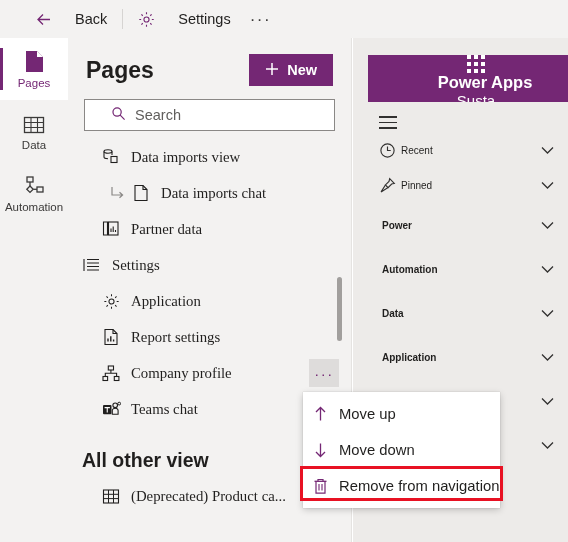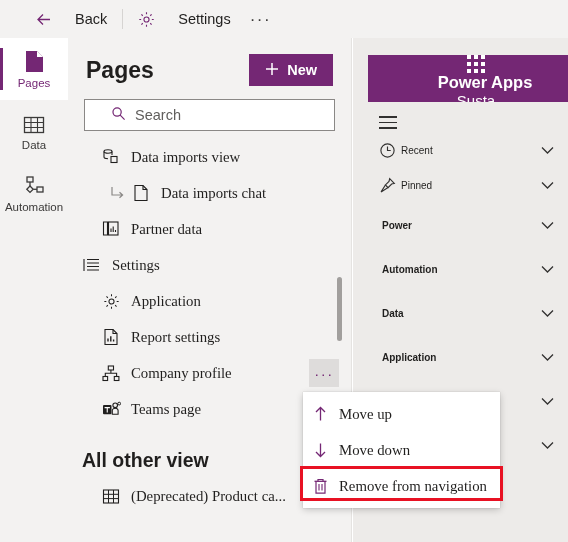--- a/index.html
+++ b/index.html
@@ -144,21 +144,21 @@
   .chev { width: 18px; display: flex; align-items: center; justify-content: center; }
 
   
   .ctx {
     position: absolute; left: 303px; top: 392px; width: 197px;
     background: #ffffff; box-shadow: 0 1.6px 7px rgba(0,0,0,.22), 0 0 1px rgba(0,0,0,.22);
     padding: 4px 0; z-index: 40;
   }
   .ctx-item {
     display: flex; align-items: center; height: 36px; padding-left: 10px;
-    font-size: 14.8px; color: #201f1e; cursor: pointer; white-space: nowrap; font-family: Liberation Serif, serif;
+    font-size: 14.8px; color: #201f1e; cursor: pointer; white-space: nowrap;
   }
   .ctx-ico { width: 26px; min-width: 26px; display: flex; align-items: center; }
   .red-ring {
     position: absolute; left: 300px; top: 466px; width: 203px; height: 35px;
     border: 3px solid #e81123; z-index: 45; pointer-events: none;
   }
 </style>
 </head>
 <body>
 
@@ -331,21 +331,21 @@
       <div class="tree-row indent-1">
         <span class="tree-ico">
           <svg width="19" height="17" viewBox="0 0 19 17">
             <rect x="1" y="4" width="8.5" height="9.2" rx="1" fill="#201f1e"></rect>
             <path d="M2.6 6.6 H7.9 M5.25 6.6 V11.4" stroke="#ffffff" stroke-width="1.1"></path>
             <circle cx="13.2" cy="4.3" r="2.3" fill="none" stroke="#201f1e" stroke-width="1.1"></circle>
             <path d="M10.3 13.2 V9.6 c0-1.5 1.3-2.4 2.9-2.4 s2.9.9 2.9 2.4 v3.6 z" fill="none" stroke="#201f1e" stroke-width="1.1"></path>
             <circle cx="17.2" cy="2.6" r="1.4" fill="none" stroke="#201f1e" stroke-width="1"></circle>
           </svg>
         </span>
-        <span class="tree-label">Teams page</span>
+        <span class="tree-label">Teams chat</span>
       </div>
 
       <div class="section-head">All other view</div>
 
       <div class="tree-row indent-1">
         <span class="tree-ico">
           <svg width="18" height="17" viewBox="0 0 18 17">
             <rect x="1.5" y="2" width="15" height="13" fill="none" stroke="#201f1e" stroke-width="1.1"></rect>
             <path d="M1.5 6.3h15M1.5 10.6h15M6.5 2v13M11.5 2v13" stroke="#201f1e" stroke-width="1"></path>
           </svg>

